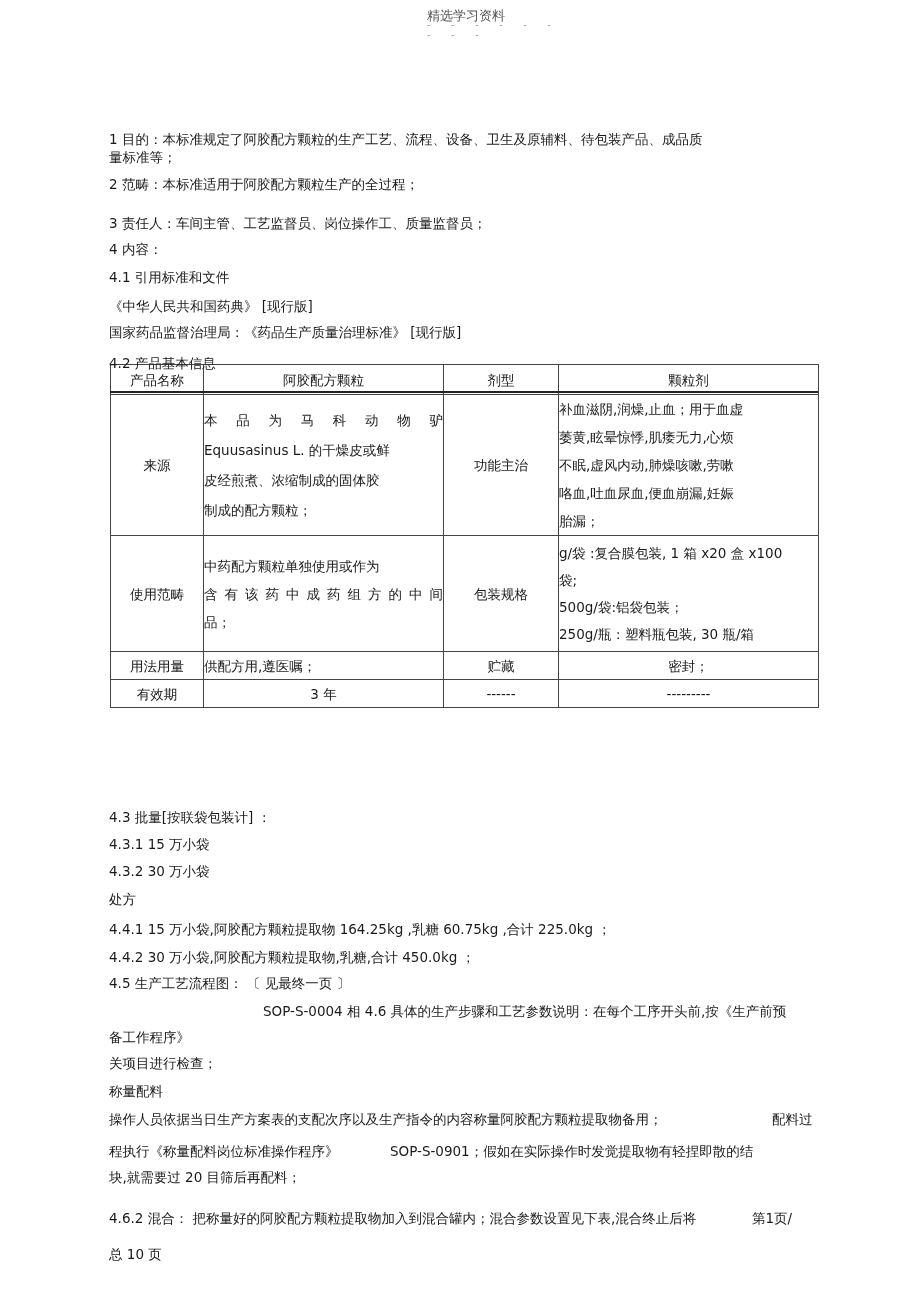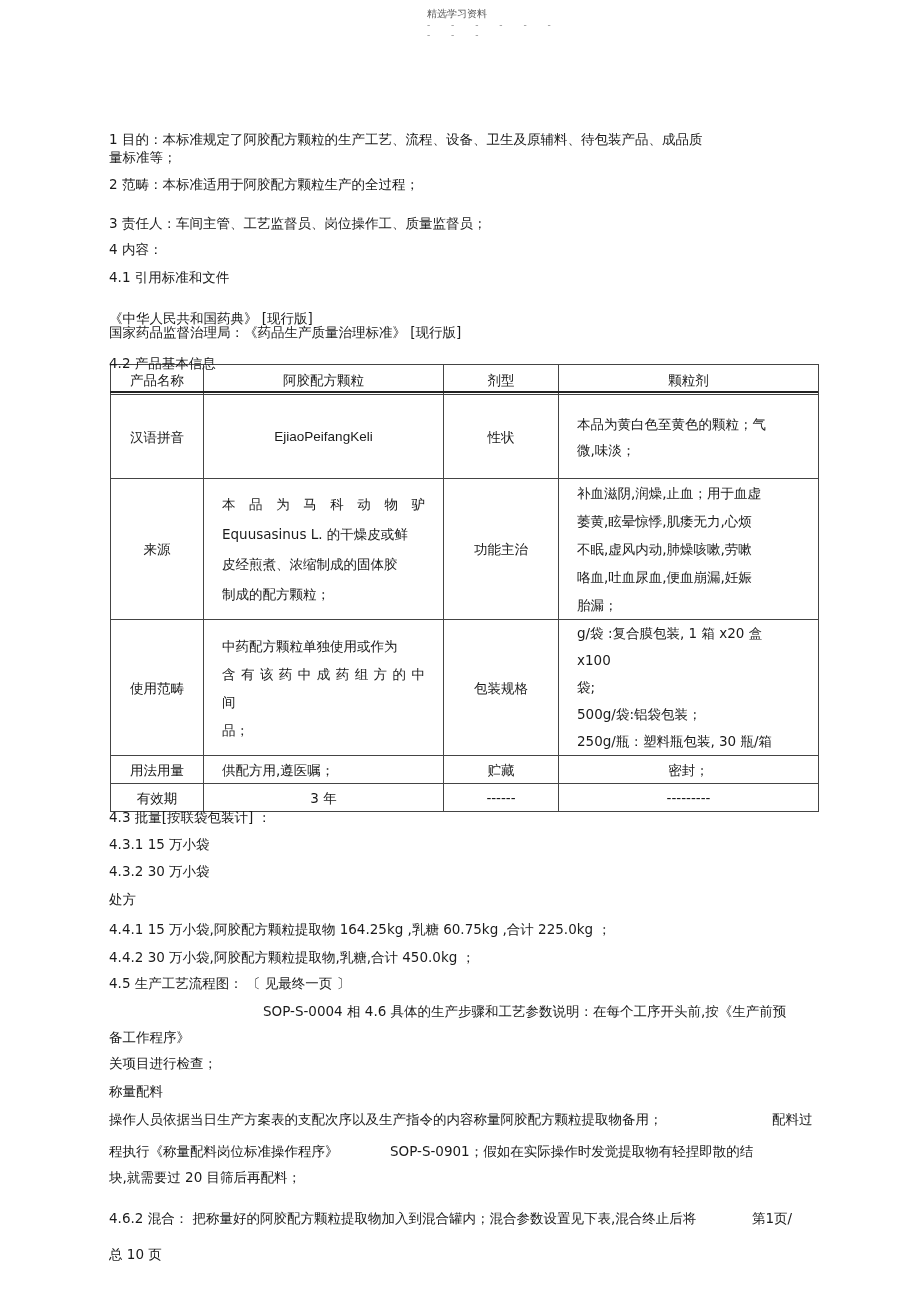--- a/index.html
+++ b/index.html
@@ -1,75 +1,66 @@
 <!DOCTYPE html>
 <html><head>
 <meta charset="utf-8">
 <style>
   html, body { margin: 0; padding: 0; background: #ffffff; }
   body {
     width: 920px; height: 1303px; position: relative; overflow: hidden;
     font-family: "DejaVu Sans", "Liberation Sans", sans-serif;
     color: #1a1a1a; font-size: 13.5px;
   }
-  .hdr { position: absolute; left: 427px; top: 7px; font-size: 10px; color: #555; }
+  .hdr { position: absolute; left: 427px; top: 7px; font-size: 13px; color: #555; }
   .hdr-dash { position: absolute; font-size: 9px; color: #888; letter-spacing: 9px; }
   .line { position: absolute; left: 109px; white-space: nowrap; line-height: 18px; }
   .latin { font-family: "Liberation Sans", sans-serif; }
   table.info {
     position: absolute; left: 110px; top: 364px; width: 708px;
     border-collapse: collapse; table-layout: fixed;
   }
   table.info td {
-    border: 1px solid #444; padding: 0 18px; vertical-align: middle;
+    border: 1px solid #444; padding: 0 0; vertical-align: middle;
     font-size: 13.5px; line-height: 26px; position: relative;
   }
   td.c { text-align: center; }
   .strike { position: absolute; left: 0; right: 0; height: 2px; background: #222; }
   .jus { text-align: justify; text-align-last: justify; }
 </style>
 </head>
 <body>
 
 <div class="hdr">精选学习资料</div>
 <div class="hdr-dash" style="left:427px;top:20px">- - - - - -</div>
 <div class="hdr-dash" style="left:427px;top:30px">- - -</div>
 
 <div class="line" style="top:130px">1 目的：本标准规定了阿胶配方颗粒的生产工艺、流程、设备、卫生及原辅料、待包装产品、成品质</div>
 <div class="line" style="top:148px">量标准等；</div>
 <div class="line" style="top:175px">2 范畴：本标准适用于阿胶配方颗粒生产的全过程；</div>
 <div class="line" style="top:214px">3 责任人：车间主管、工艺监督员、岗位操作工、质量监督员；</div>
 <div class="line" style="top:240px">4 内容：</div>
 <div class="line" style="top:268px">4.1 引用标准和文件</div>
-<div class="line" style="top:309px">《中华人民共和国药典》    [现行版]</div>
+<div class="line" style="top:297px">《中华人民共和国药典》    [现行版]</div>
 <div class="line" style="top:323px">国家药品监督治理局：《药品生产质量治理标准》      [现行版]</div>
 <div class="line" style="top:354px;z-index:2">4.2 产品基本信息</div>
 
 <table class="info">
   <colgroup>
       <col style="width:93px">
       <col style="width:240px">
       <col style="width:115px">
       <col style="width:260px">
     </colgroup>
   <tbody>
       <tr style="height:30px">
     <td class="c">产品名称</td>
     <td class="c">阿胶配方颗粒</td>
     <td class="c">剂型</td>
     <td class="c">颗粒剂</td>
-  </tr>
-  <tr style="height:84px">
-    <td class="c">汉语拼音</td>
-    <td class="c latin">EjiaoPeifangKeli</td>
-    <td class="c">性状</td>
-    <td>
-      <div>本品为黄白色至黄色的颗粒；气</div>
-      <div>微,味淡；</div>
-    </td>
   </tr>
   <tr style="height:140px">
     <td class="c">来源</td>
     <td style="line-height:30px">
       <div class="jus">本 品 为 马 科 动 物 驴</div>
       <div>Equusasinus L. 的干燥皮或鲜</div>
       <div>皮经煎煮、浓缩制成的固体胶</div>
       <div>制成的配方颗粒；</div>
     </td>
     <td class="c">功能主治</td>

